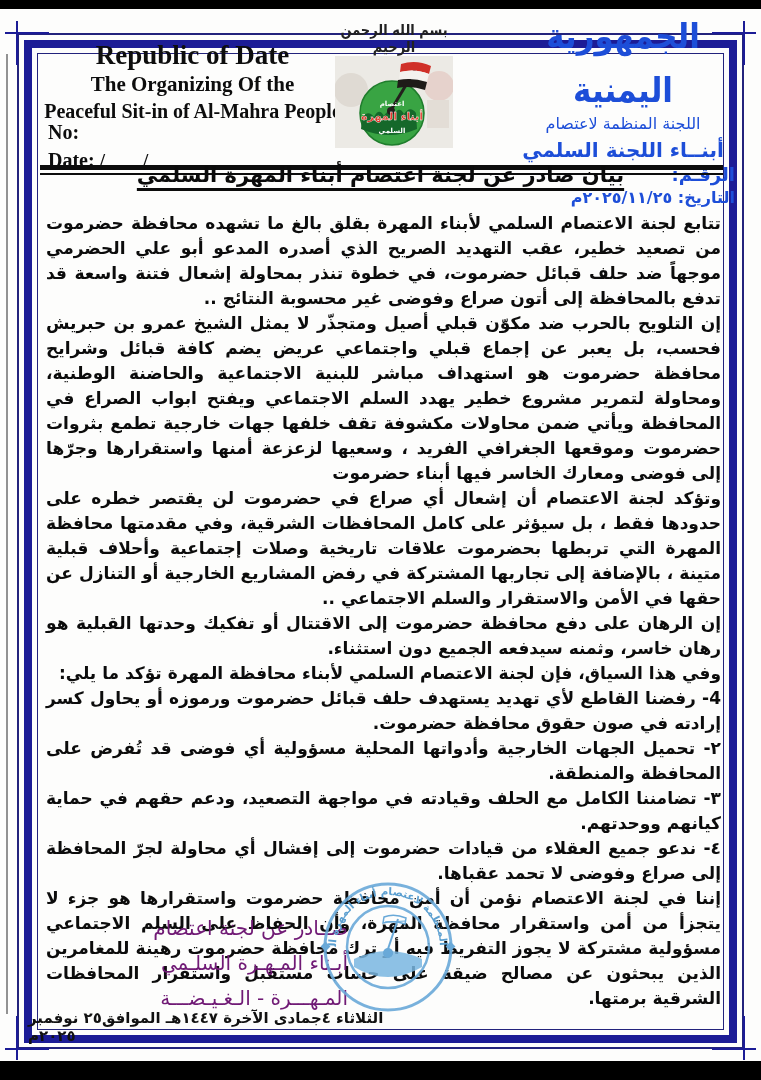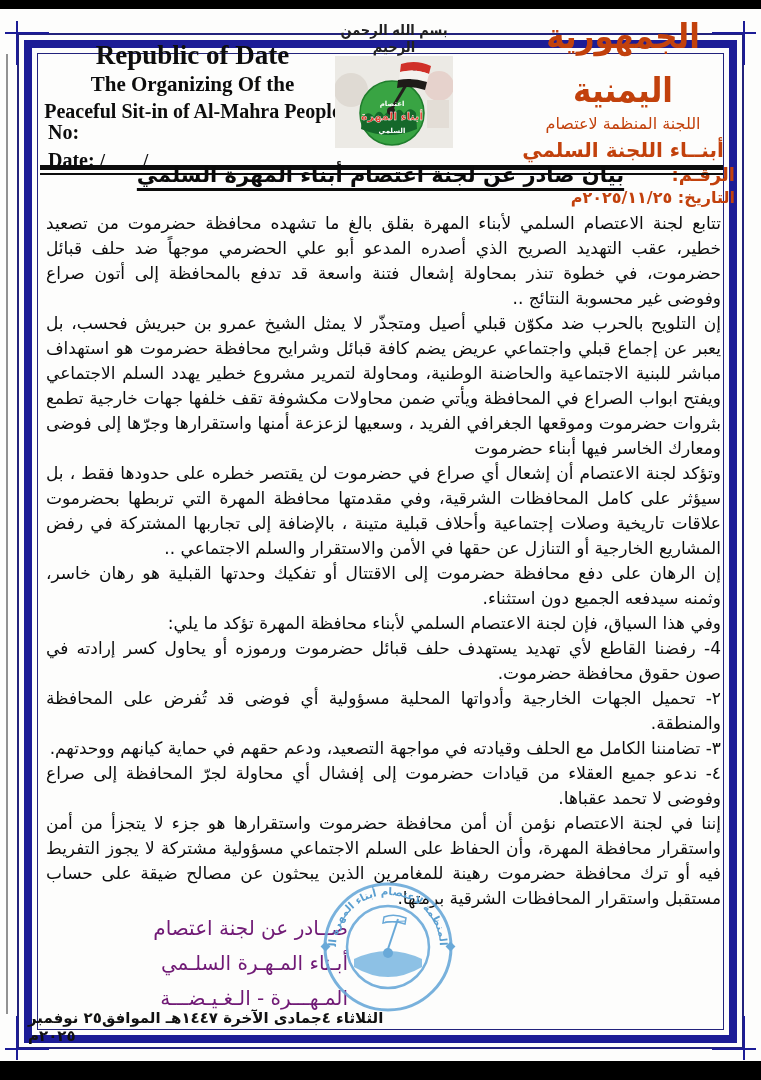--- a/index.html
+++ b/index.html
@@ -24,37 +24,37 @@
   .hdr-english .e3 { font-size:20px; line-height:26px; }
   .hdr-no, .hdr-date { position:absolute; left:48px; font-family:"Liberation Serif","DejaVu Serif",serif;
     font-weight:bold; font-size:20px; color:#0d0d0d; }
   .hdr-no { top:112px; }
   .hdr-date { top:140px; }
   .hdr-date .slashes { white-space:pre; font-size:19px; }
 
   .hdr-center { position:absolute; left:318px; top:14px; width:152px; text-align:center; }
   .bismillah { font-weight:bold; font-size:13px; color:#222; transform:scaleY(1.15); margin-bottom:3px; }
 
-  .hdr-arabic { position:absolute; right:22px; top:6px; width:232px; direction:rtl; text-align:center; color:#c2410c;margin-left:16px; }
+  .hdr-arabic { position:absolute; right:22px; top:6px; width:232px; direction:rtl; text-align:center; color:#1d4ed8;margin-left:16px; }
   .calligraphy { font-weight:bold; font-size:31px; line-height:48px; transform:scaleY(1.12); letter-spacing:-1px; }
   .hdr-arabic .a1 { font-weight:normal; font-size:16px; line-height:26px; }
   .hdr-arabic .a2 { font-weight:bold; font-size:20px; line-height:26px; }
   .hdr-arabic .raqm { font-weight:bold; font-size:18px; line-height:24px; text-align:right; padding-right:4px; }
   .hdr-arabic .tarikh { font-weight:bold; font-size:16px; line-height:22px; text-align:right; padding-right:4px; }
 
   .separator { position:absolute; left:40px; right:38px; top:156px; }
   .separator .thick { height:5px; background:#0d0d0d; }
   .separator .thin { height:2px; background:#0d0d0d; margin-top:3px; }
 
   .doc-title { position:absolute; left:0; right:0; top:154px; text-align:center; direction:rtl;
     font-weight:bold; font-size:21px; color:#0b0b0b; }
   .doc-title span { text-decoration:underline; text-decoration-thickness:2.5px; text-underline-offset:6px; }
 
   .body-text { position:absolute; left:46px; right:40px; top:202px; direction:rtl;
-    text-align:justify; font-weight:normal; font-size:17px; line-height:25px; color:#0c0c0c; }
+    text-align:justify; font-weight:bold; font-size:17px; line-height:25px; color:#0c0c0c; }
   .body-text p { margin:0; }
 
   .signature { position:absolute; left:58px; top:902px; width:290px; direction:rtl; text-align:right;
     font-weight:normal; font-size:20px; color:#701a75; }
   .signature div { line-height:35px; }
 
   .stamp-wrap { position:absolute; left:312px; top:862px; width:152px; height:150px; }
 
   .footer-date { position:absolute; left:28px; top:1000px; width:395px; direction:rtl; text-align:left;
     font-weight:bold; font-size:15px; color:#111; }

